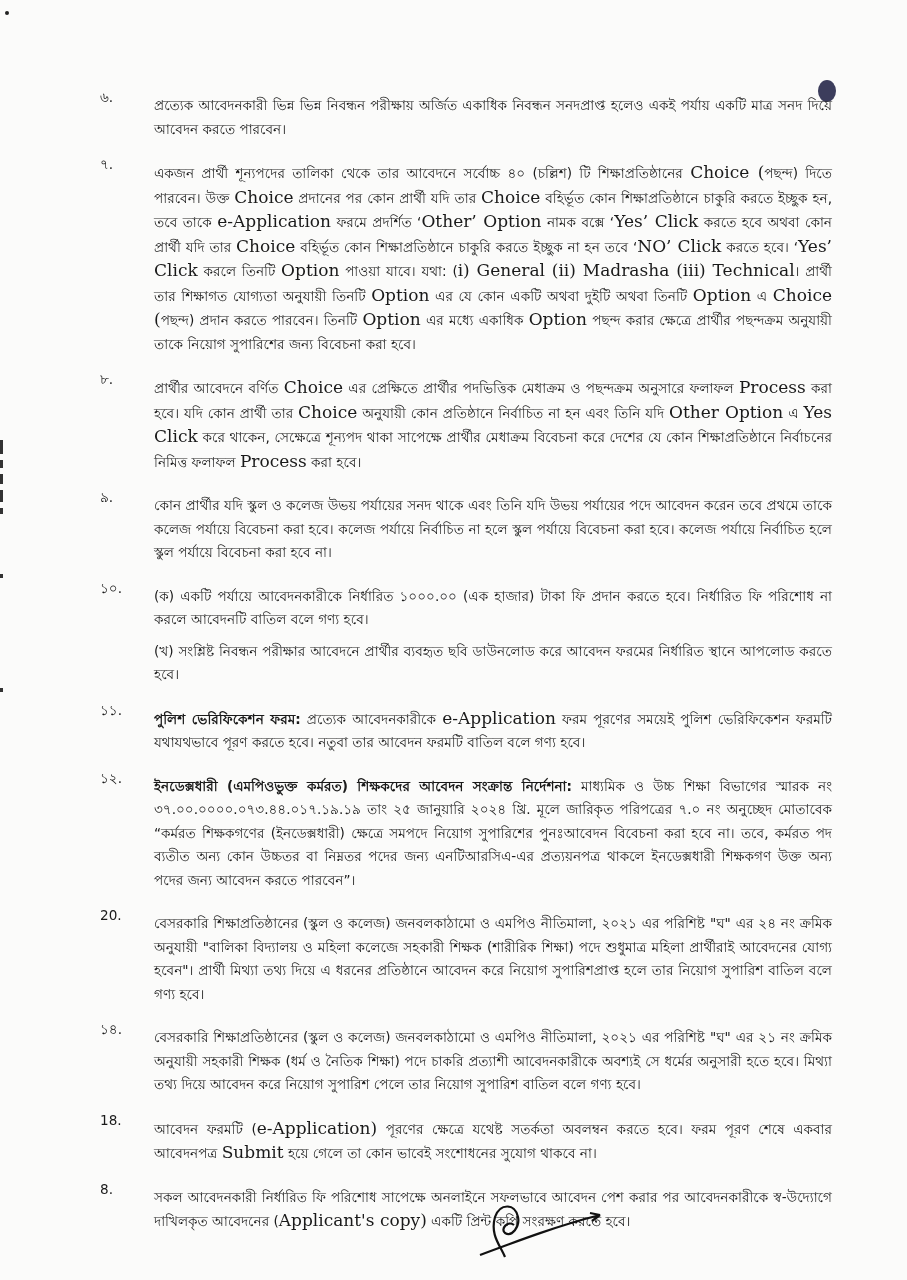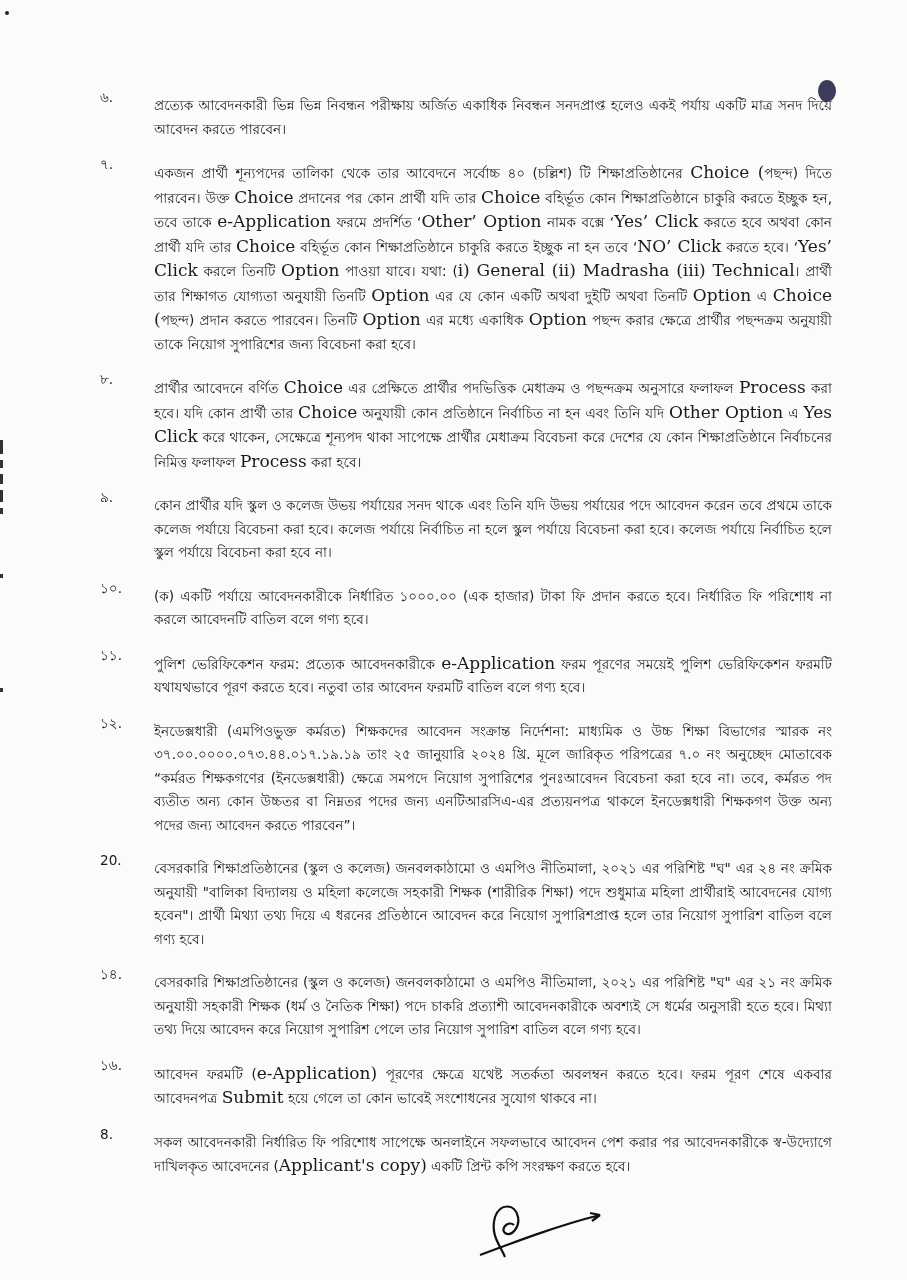--- a/index.html
+++ b/index.html
@@ -15,21 +15,21 @@
   .margin-marks { position: absolute; left: 0; top: 440px; width: 6px; }
   .margin-marks span { display: block; background: #333; width: 3px; margin-bottom: 6px; }
   .stain { position: absolute; left: 818px; top: 80px; width: 18px; height: 22px; border-radius: 50%; background: #3c3d5c; }
   .content { position: absolute; left: 100px; top: 86px; width: 740px; }
   .item { display: flex; font-size: 13.6px; line-height: 23.5px; margin-bottom: 4px; }
   .num { width: 46px; flex: none; }
   .body { flex: 1; text-align: justify; }
   .body p { margin: 8px; }
   .body p + p { margin-top: 6px; }
   .en { font-family: "DejaVu Serif", "Liberation Serif", serif; font-size: 17px; }
-  b { font-weight: normal; }
+  b { font-weight: bold; }
   .signature { position: absolute; left: 460px; top: 1195px; width: 150px; height: 75px; }
 </style>
 </head>
 <body>
 
 <div class="page">
   <div class="dot-mark"></div>
   <div class="margin-marks">
     <span style="height:14px"></span>
       <span style="height:8px"></span>
@@ -63,20 +63,21 @@
       <div class="item">
         <div class="num">৯.</div>
         <div class="body">
           <p><span>কোন প্রার্থীর যদি স্কুল ও কলেজ উভয় পর্যায়ের সনদ থাকে এবং তিনি যদি উভয় পর্যায়ের পদে আবেদন করেন তবে প্রথমে তাকে কলেজ পর্যায়ে বিবেচনা করা হবে। কলেজ পর্যায়ে নির্বাচিত না হলে স্কুল পর্যায়ে বিবেচনা করা হবে। কলেজ পর্যায়ে নির্বাচিত হলে স্কুল পর্যায়ে বিবেচনা করা হবে না।</span></p>
         </div>
       </div>
       <div class="item">
         <div class="num">১০.</div>
         <div class="body">
           <p><span>(ক) একটি পর্যায়ে আবেদনকারীকে নির্ধারিত ১০০০.০০ (এক হাজার) টাকা ফি প্রদান করতে হবে। নির্ধারিত ফি পরিশোধ না করলে আবেদনটি বাতিল বলে গণ্য হবে।</span></p>
+          <p><span>(খ) সংশ্লিষ্ট নিবন্ধন পরীক্ষার আবেদনে প্রার্থীর ব্যবহৃত ছবি ডাউনলোড করে আবেদন ফরমের নির্ধারিত স্থানে আপলোড করতে হবে।</span></p>
         </div>
       </div>
       <div class="item">
         <div class="num">১১.</div>
         <div class="body">
           <p><b>পুলিশ ভেরিফিকেশন ফরম:</b> <span>প্রত্যেক আবেদনকারীকে <span class="en">e-Application</span> ফরম পূরণের সময়েই পুলিশ ভেরিফিকেশন ফরমটি যথাযথভাবে পূরণ করতে হবে। নতুবা তার আবেদন ফরমটি বাতিল বলে গণ্য হবে।</span></p>
         </div>
       </div>
       <div class="item">
         <div class="num">১২.</div>
@@ -90,21 +91,21 @@
           <p><span>বেসরকারি শিক্ষাপ্রতিষ্ঠানের (স্কুল ও কলেজ) জনবলকাঠামো ও এমপিও নীতিমালা, ২০২১ এর পরিশিষ্ট "ঘ" এর ২৪ নং ক্রমিক অনুযায়ী "বালিকা বিদ্যালয় ও মহিলা কলেজে সহকারী শিক্ষক (শারীরিক শিক্ষা) পদে শুধুমাত্র মহিলা প্রার্থীরাই আবেদনের যোগ্য হবেন"। প্রার্থী মিথ্যা তথ্য দিয়ে এ ধরনের প্রতিষ্ঠানে আবেদন করে নিয়োগ সুপারিশপ্রাপ্ত হলে তার নিয়োগ সুপারিশ বাতিল বলে গণ্য হবে।</span></p>
         </div>
       </div>
       <div class="item">
         <div class="num">১৪.</div>
         <div class="body">
           <p><span>বেসরকারি শিক্ষাপ্রতিষ্ঠানের (স্কুল ও কলেজ) জনবলকাঠামো ও এমপিও নীতিমালা, ২০২১ এর পরিশিষ্ট "ঘ" এর ২১ নং ক্রমিক অনুযায়ী সহকারী শিক্ষক (ধর্ম ও নৈতিক শিক্ষা) পদে চাকরি প্রত্যাশী আবেদনকারীকে অবশ্যই সে ধর্মের অনুসারী হতে হবে। মিথ্যা তথ্য দিয়ে আবেদন করে নিয়োগ সুপারিশ পেলে তার নিয়োগ সুপারিশ বাতিল বলে গণ্য হবে।</span></p>
         </div>
       </div>
       <div class="item">
-        <div class="num">১৬.</div>
+        <div class="num">18.</div>
         <div class="body">
           <p><span>আবেদন ফরমটি (<span class="en">e-Application)</span> পূরণের ক্ষেত্রে যথেষ্ট সতর্কতা অবলম্বন করতে হবে। ফরম পূরণ শেষে একবার আবেদনপত্র <span class="en">Submit</span> হয়ে গেলে তা কোন ভাবেই সংশোধনের সুযোগ থাকবে না।</span></p>
         </div>
       </div>
       <div class="item">
         <div class="num">8.</div>
         <div class="body">
           <p><span>সকল আবেদনকারী নির্ধারিত ফি পরিশোধ সাপেক্ষে অনলাইনে সফলভাবে আবেদন পেশ করার পর আবেদনকারীকে স্ব-উদ্যোগে দাখিলকৃত আবেদনের (<span class="en">Applicant's copy)</span> একটি প্রিন্ট কপি সংরক্ষণ করতে হবে।</span></p>
         </div>
       </div>

